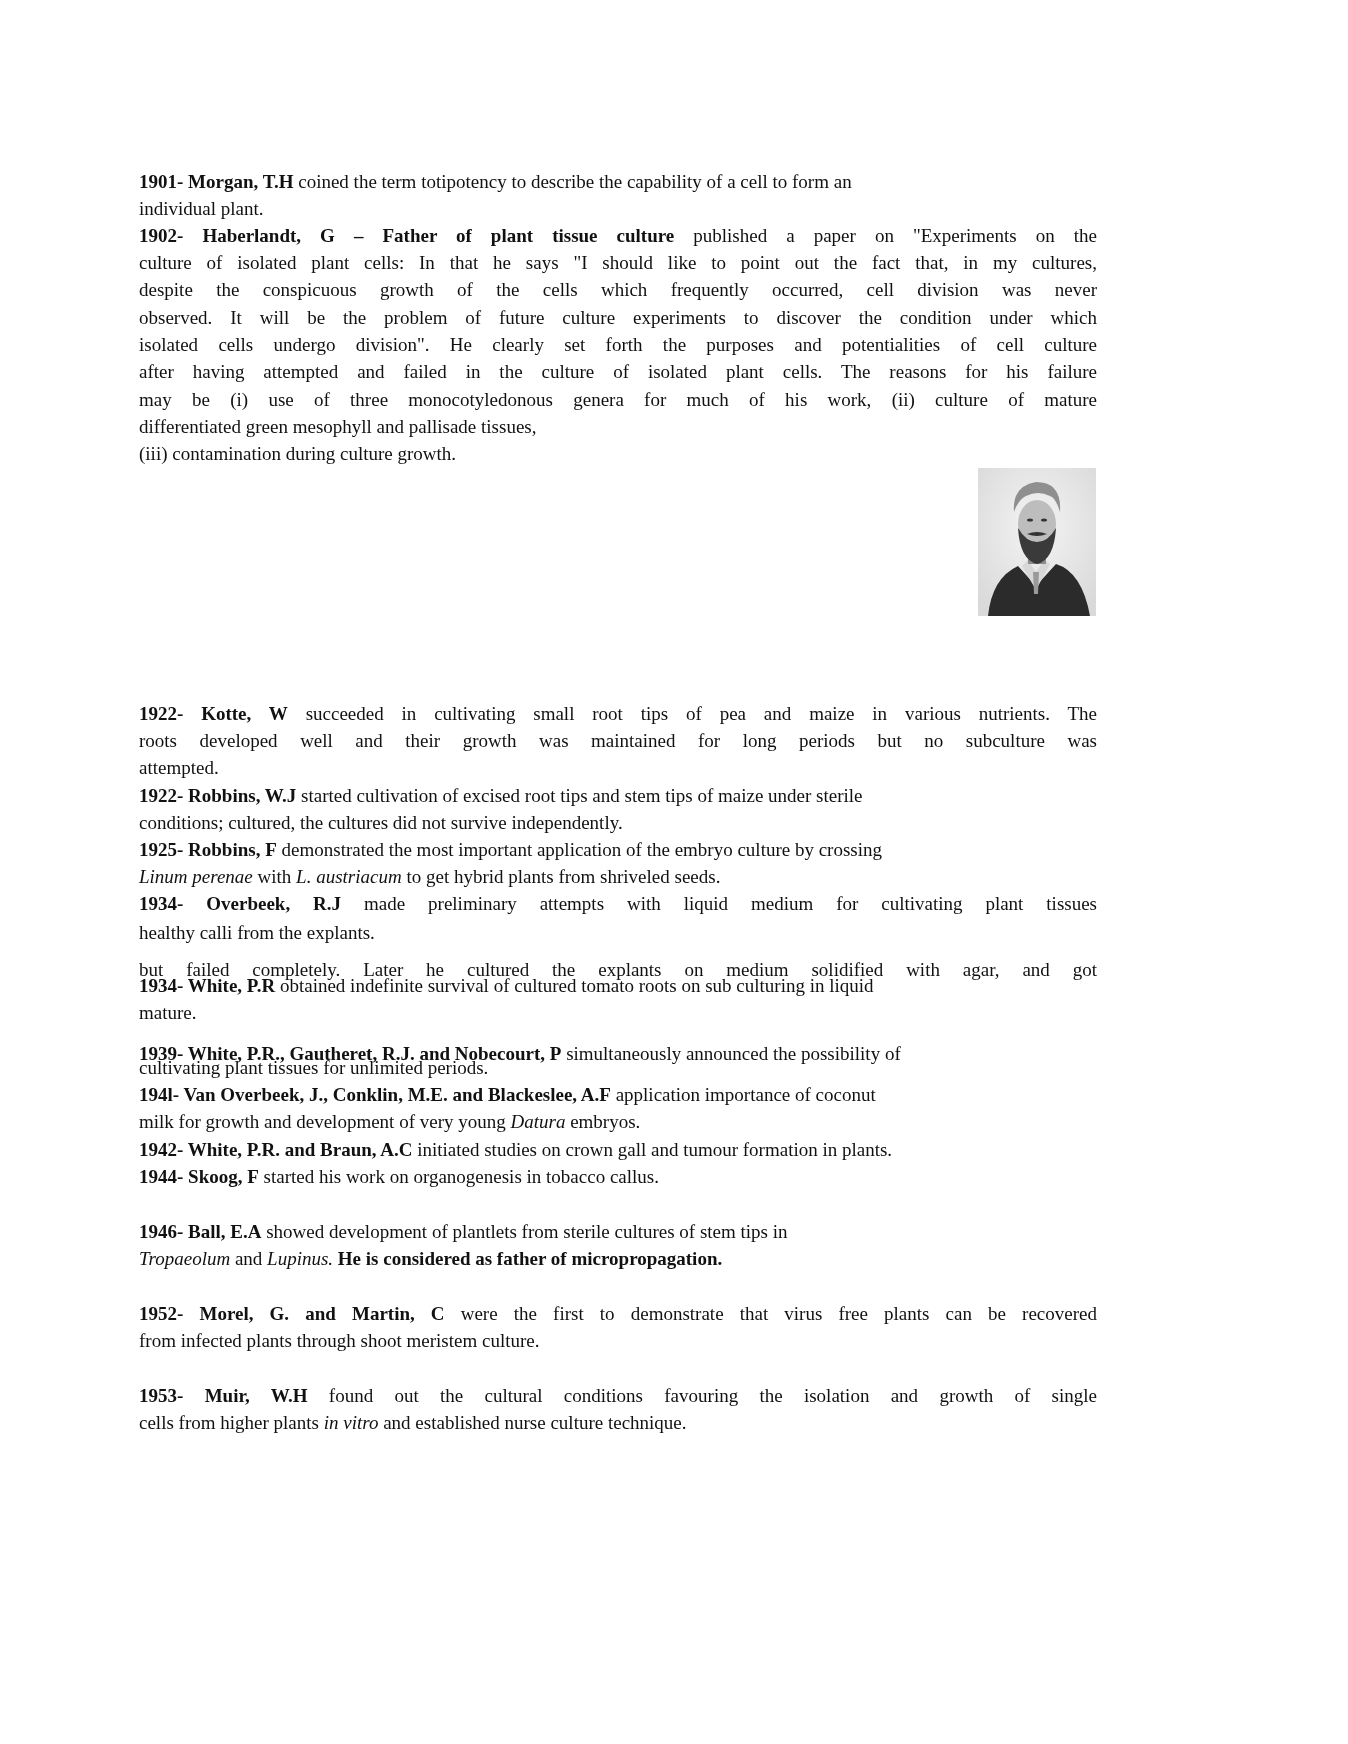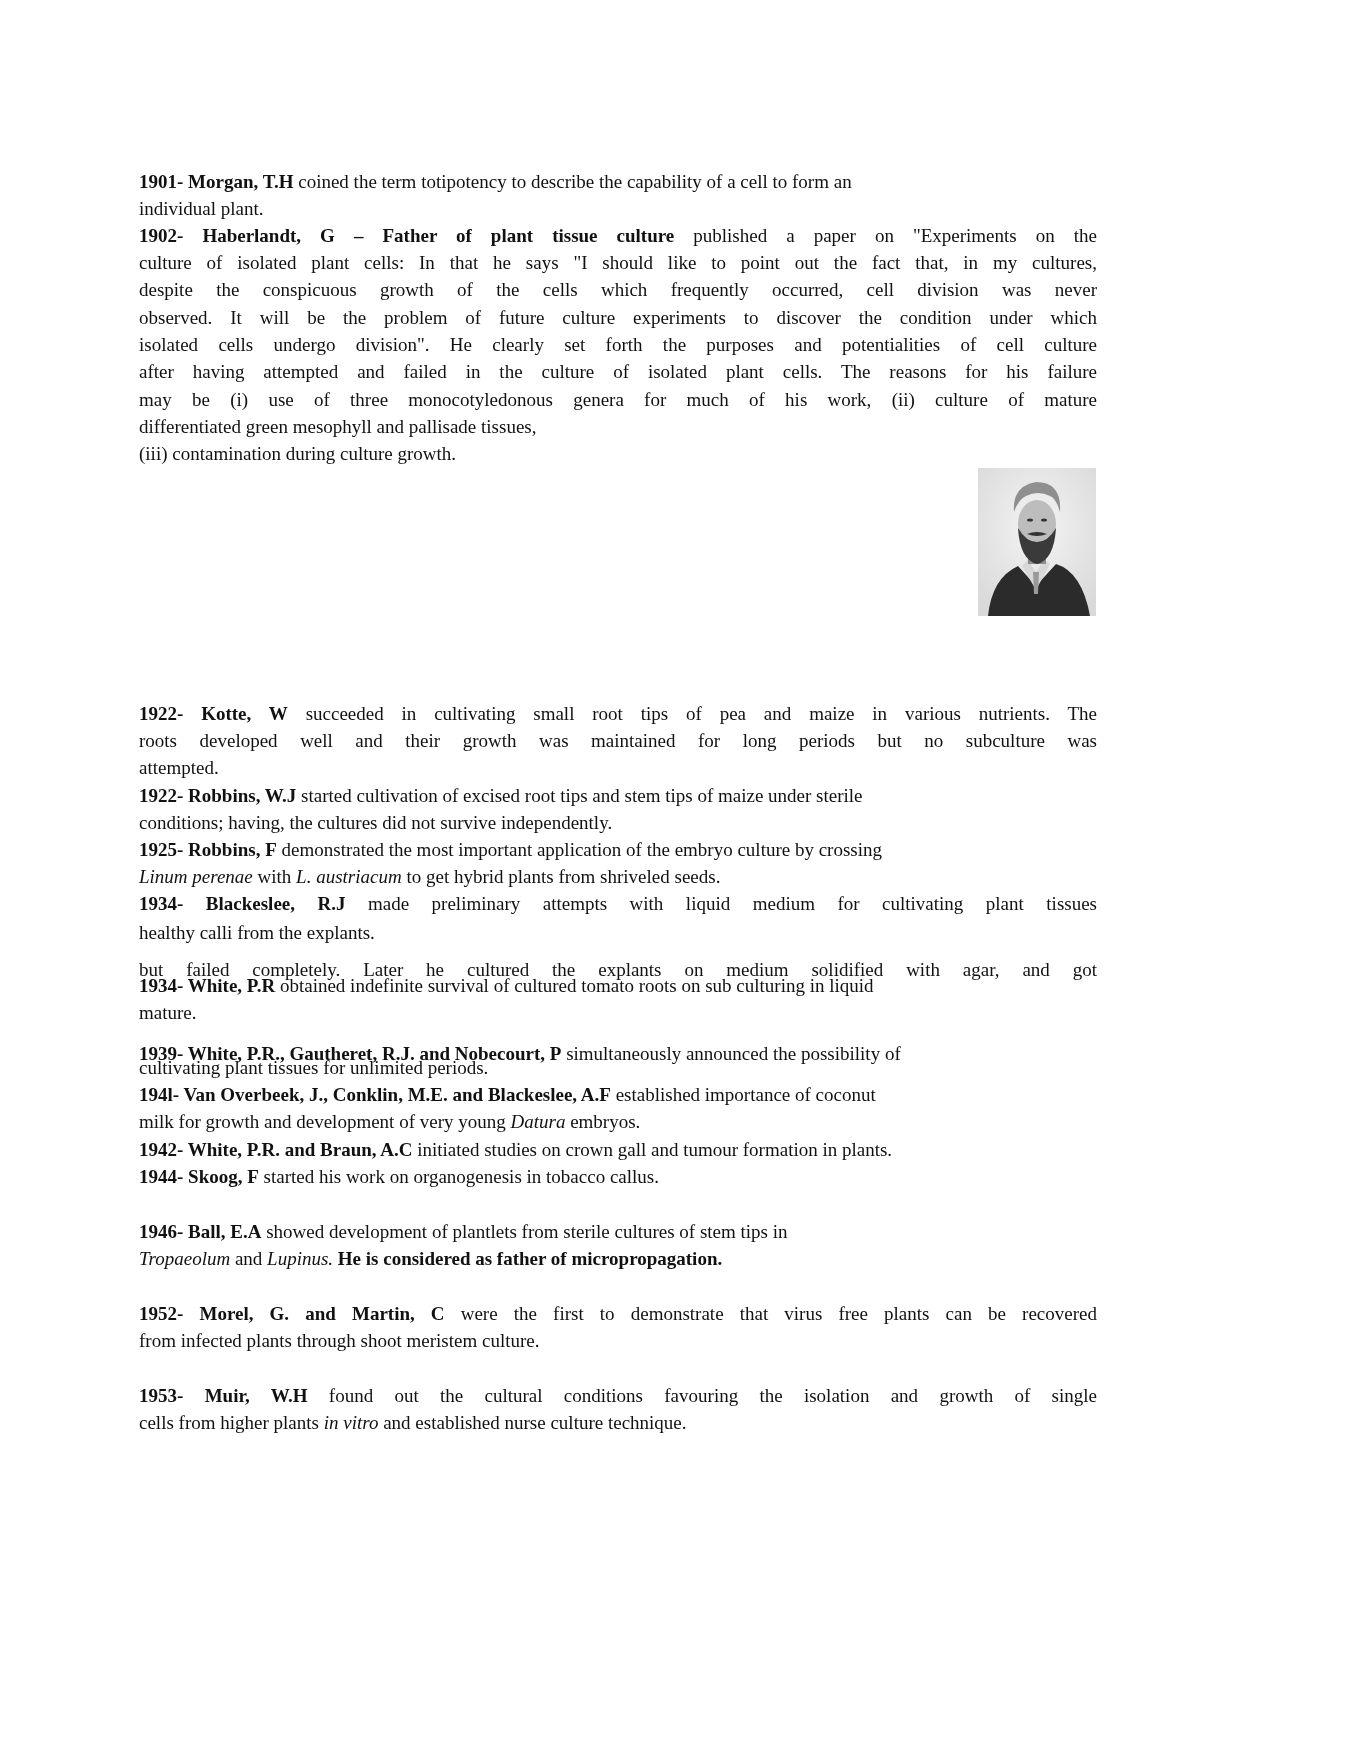--- a/index.html
+++ b/index.html
@@ -57,36 +57,36 @@
     <path d="M36 44 Q34 18 58 14 Q84 14 82 44 Q78 30 72 28 Q60 22 48 28 Q40 32 36 44 Z" fill="#8f8f8f"></path>
   </svg>
 </div>
 <div class="caption"></div>
 
 <div class="ln j" style="top:700px"><b>1922- </b><b>Kotte, W</b><span> succeeded in cultivating small root tips of pea and maize in various nutrients. The</span></div>
 <div class="ln j" style="top:727px">roots developed well and their growth was maintained for long periods but no subculture was</div>
 <div class="ln" style="top:754px">attempted.</div>
 
 <div class="ln" style="top:782px"><b>1922- </b><b>Robbins, W.J</b><span> started cultivation of excised root tips and stem tips of maize under sterile</span></div>
-<div class="ln" style="top:809px">conditions; having, the cultures did not survive independently.</div>
+<div class="ln" style="top:809px">conditions; cultured, the cultures did not survive independently.</div>
 
 <div class="ln" style="top:836px"><b>1925- </b><b>Robbins, F</b><span> demonstrated the most important application of the embryo culture by crossing</span></div>
 <div class="ln" style="top:863px"><i>Linum perenae</i><span> with </span><i>L. austriacum</i><span> to get hybrid plants from shriveled seeds.</span></div>
 
-<div class="ln j" style="top:890px"><b>1934- </b><b>Blackeslee, R.J</b><span> made preliminary attempts with liquid medium for cultivating plant tissues</span></div>
+<div class="ln j" style="top:890px"><b>1934- </b><b>Overbeek, R.J</b><span> made preliminary attempts with liquid medium for cultivating plant tissues</span></div>
 <div class="ln j" style="top:956px">but failed completely. Later he cultured the explants on medium solidified with agar, and got</div>
 <div class="ln" style="top:919px">healthy calli from the explants.</div>
 
 <div class="ln" style="top:972px"><b>1934- </b><b>White, P.R</b><span> obtained indefinite survival of cultured tomato roots on sub culturing in liquid</span></div>
 <div class="ln" style="top:999px">mature.</div>
 
 <div class="ln" style="top:1040px"><b>1939- </b><b>White, P.R., Gautheret, R.J. and Nobecourt, P</b><span> simultaneously announced the possibility of</span></div>
 <div class="ln" style="top:1054px">cultivating plant tissues for unlimited periods.</div>
 
-<div class="ln" style="top:1081px"><b>194l- </b><b>Van Overbeek, J., Conklin, M.E. and Blackeslee, A.F</b><span> established importance of coconut</span></div>
+<div class="ln" style="top:1081px"><b>194l- </b><b>Van Overbeek, J., Conklin, M.E. and Blackeslee, A.F</b><span> application importance of coconut</span></div>
 <div class="ln" style="top:1108px"><span>milk for growth and development of very young </span><i>Datura</i><span> embryos.</span></div>
 
 <div class="ln" style="top:1136px"><b>1942- </b><b>White, P.R. and Braun, A.C</b><span> initiated studies on crown gall and tumour formation in plants.</span></div>
 
 <div class="ln" style="top:1163px"><b>1944- </b><b>Skoog, F</b><span> started his work on organogenesis in tobacco callus.</span></div>
 
 <div class="ln" style="top:1218px"><b>1946- </b><b>Ball, E.A</b><span> showed development of plantlets from sterile cultures of stem tips in</span></div>
 <div class="ln" style="top:1245px"><i>Tropaeolum</i><span> and </span><i>Lupinus.</i><b> He is considered as father of micropropagation.</b></div>
 
 <div class="ln j" style="top:1300px"><b>1952- </b><b>Morel, G. and Martin, C</b><span> were the first to demonstrate that virus free plants can be recovered</span></div>

